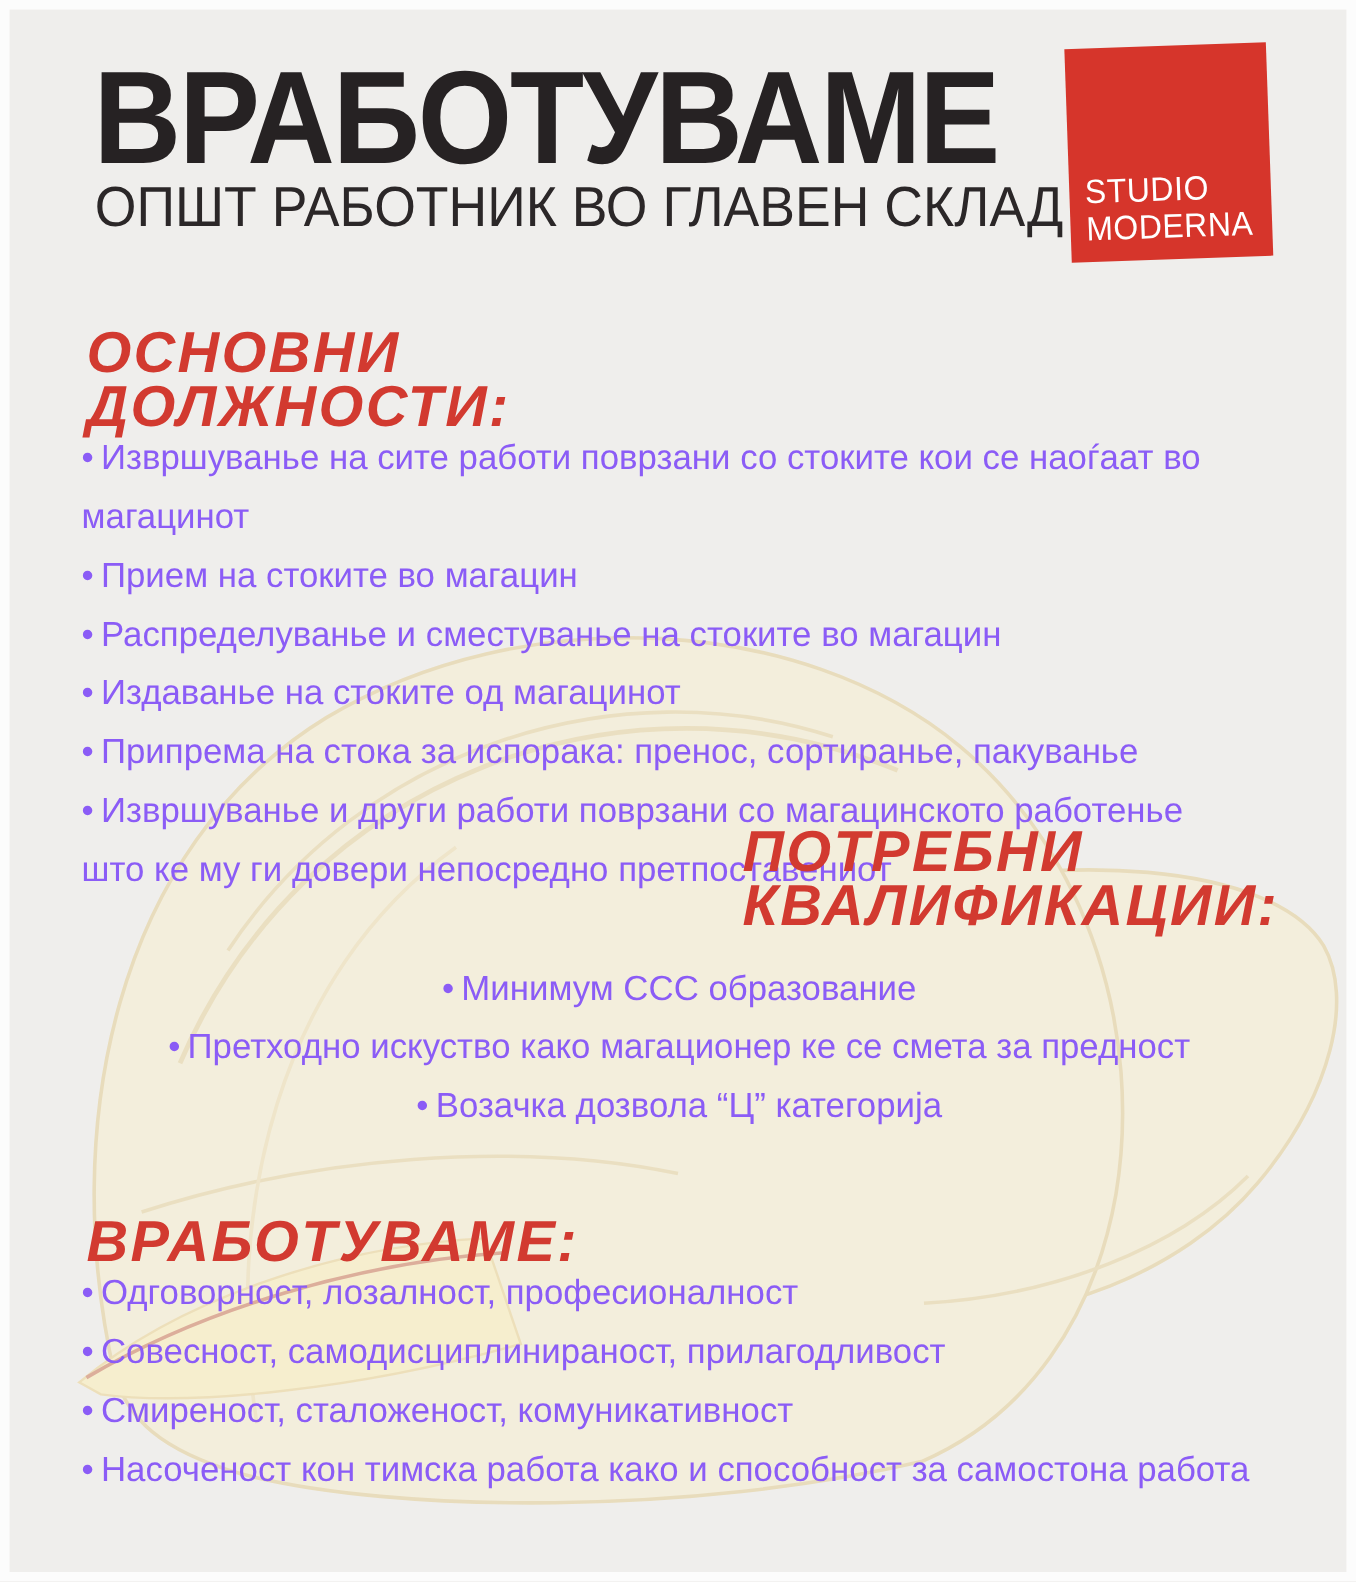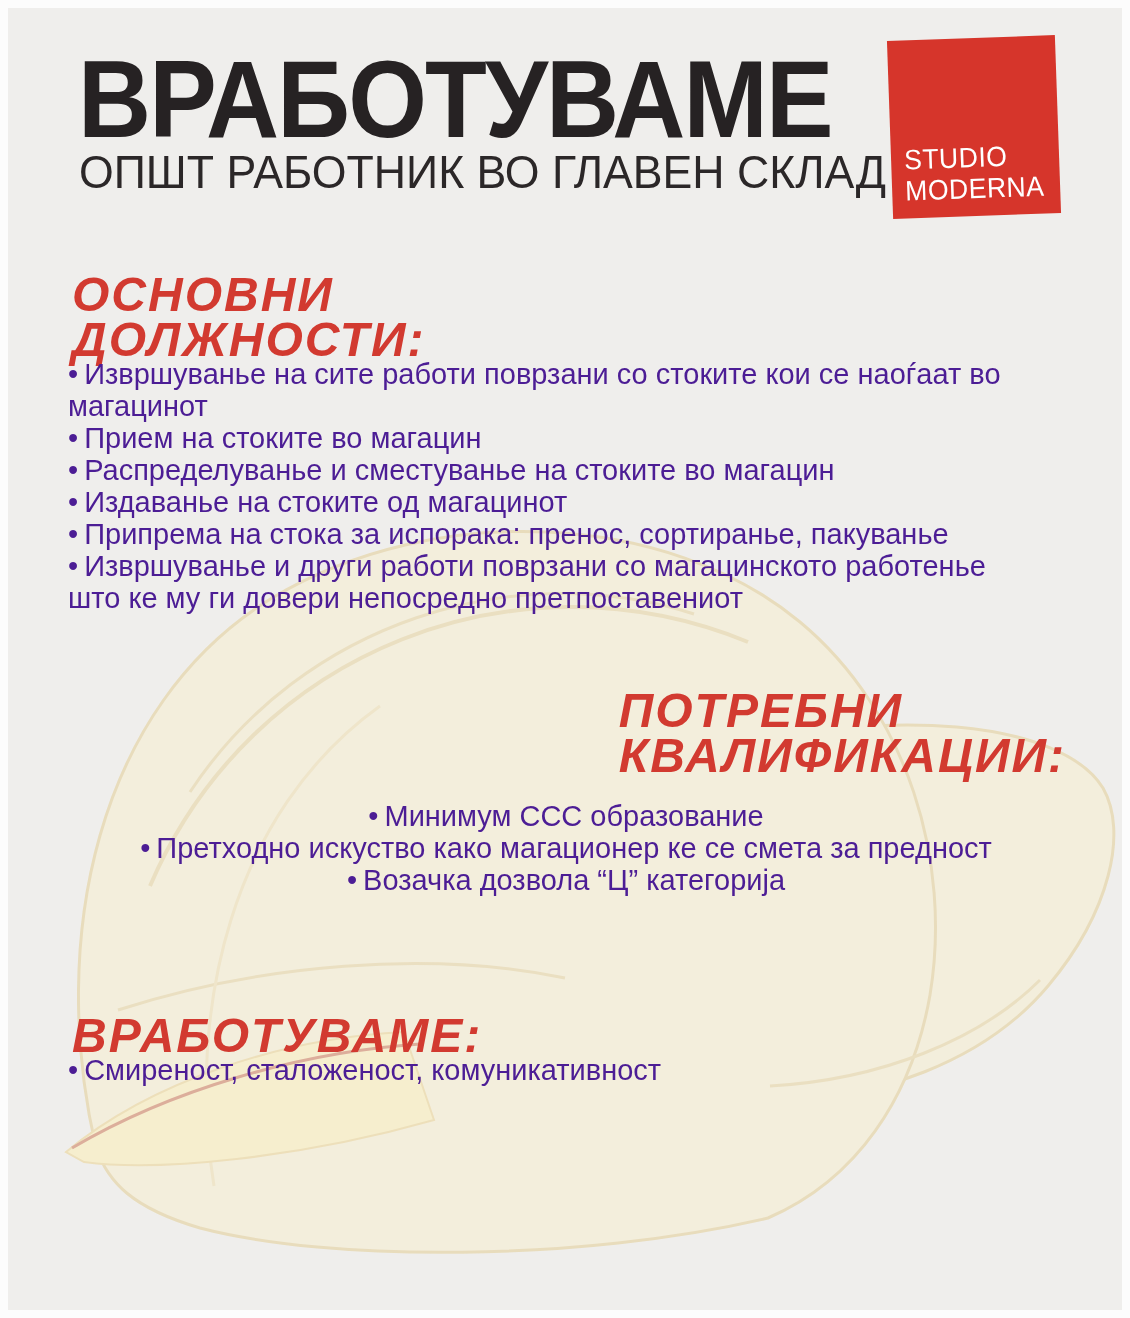--- a/index.html
+++ b/index.html
@@ -40,21 +40,21 @@
   .red-heading{
     color:#d23a30;font-size:48px;font-weight:700;font-style:italic;
     letter-spacing:2px;line-height:45px;
   }
   .h-duties{position:absolute;left:72px;top:272px;}
   .h-quals{position:absolute;right:64px;top:688px;text-align:left;}
   .h-skills{position:absolute;left:72px;top:968px;}
 
   ul.list{list-style:none;margin:0;padding:0;}
   ul.list li{
-    font-size:29px;color:#4c1d95;line-height:32px;font-weight:400;
+    font-size:29px;color:#8b5cf6;line-height:49px;font-weight:400;
   }
   .list-duties{position:absolute;left:68px;top:358px;width:968px;}
   .list-quals{position:absolute;right:64px;top:800px;width:1000px;text-align:center;}
   .list-quals li{line-height:47px;}
   .list-skills{position:absolute;left:68px;top:1054px;width:1020px;}
 
   .bullet{margin-right:6px;}
 </style>
 </head>
 <body>
@@ -108,18 +108,21 @@
     <li><span class="bullet">•</span><span>Минимум ССС образование</span></li>
     <li><span class="bullet">•</span><span>Претходно искуство како магационер ке се смета за предност</span></li>
     <li><span class="bullet">•</span><span>Возачка дозвола “Ц” категорија</span></li>
   </ul>
 
   <div class="red-heading h-skills">
     <br>
     <span>ВРАБОТУВАМЕ:</span>
   </div>
   <ul class="list list-skills">
+    <li><span class="bullet">•</span><span>Одговорност, лозалност, професионалност</span></li>
+    <li><span class="bullet">•</span><span>Совесност, самодисциплинираност, прилагодливост</span></li>
     <li><span class="bullet">•</span><span>Смиреност, сталоженост, комуникативност</span></li>
+    <li><span class="bullet">•</span><span>Насоченост кон тимска работа како и способност за самостона работа</span></li>
   </ul>
 
 </div>
 
 <div class="frame"></div>
 
 </body></html>

